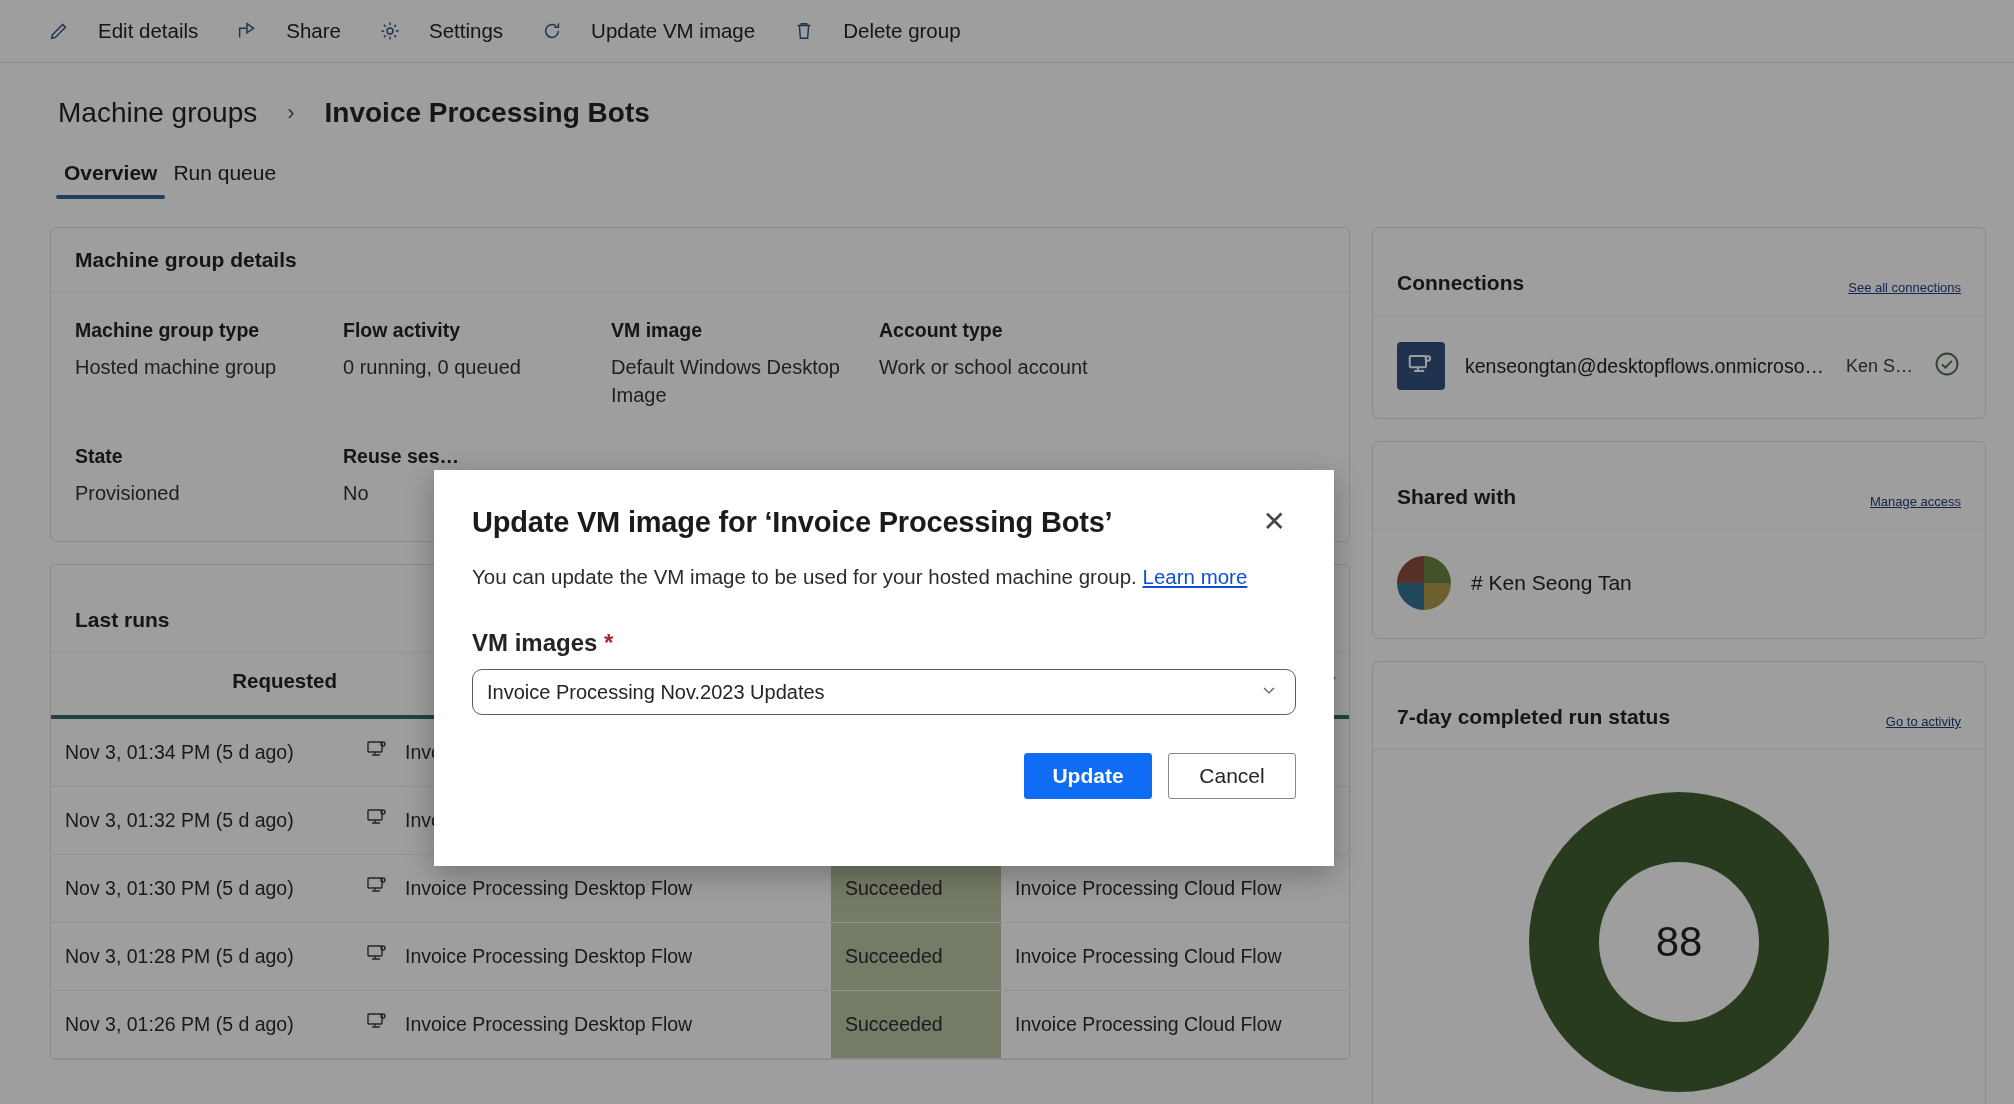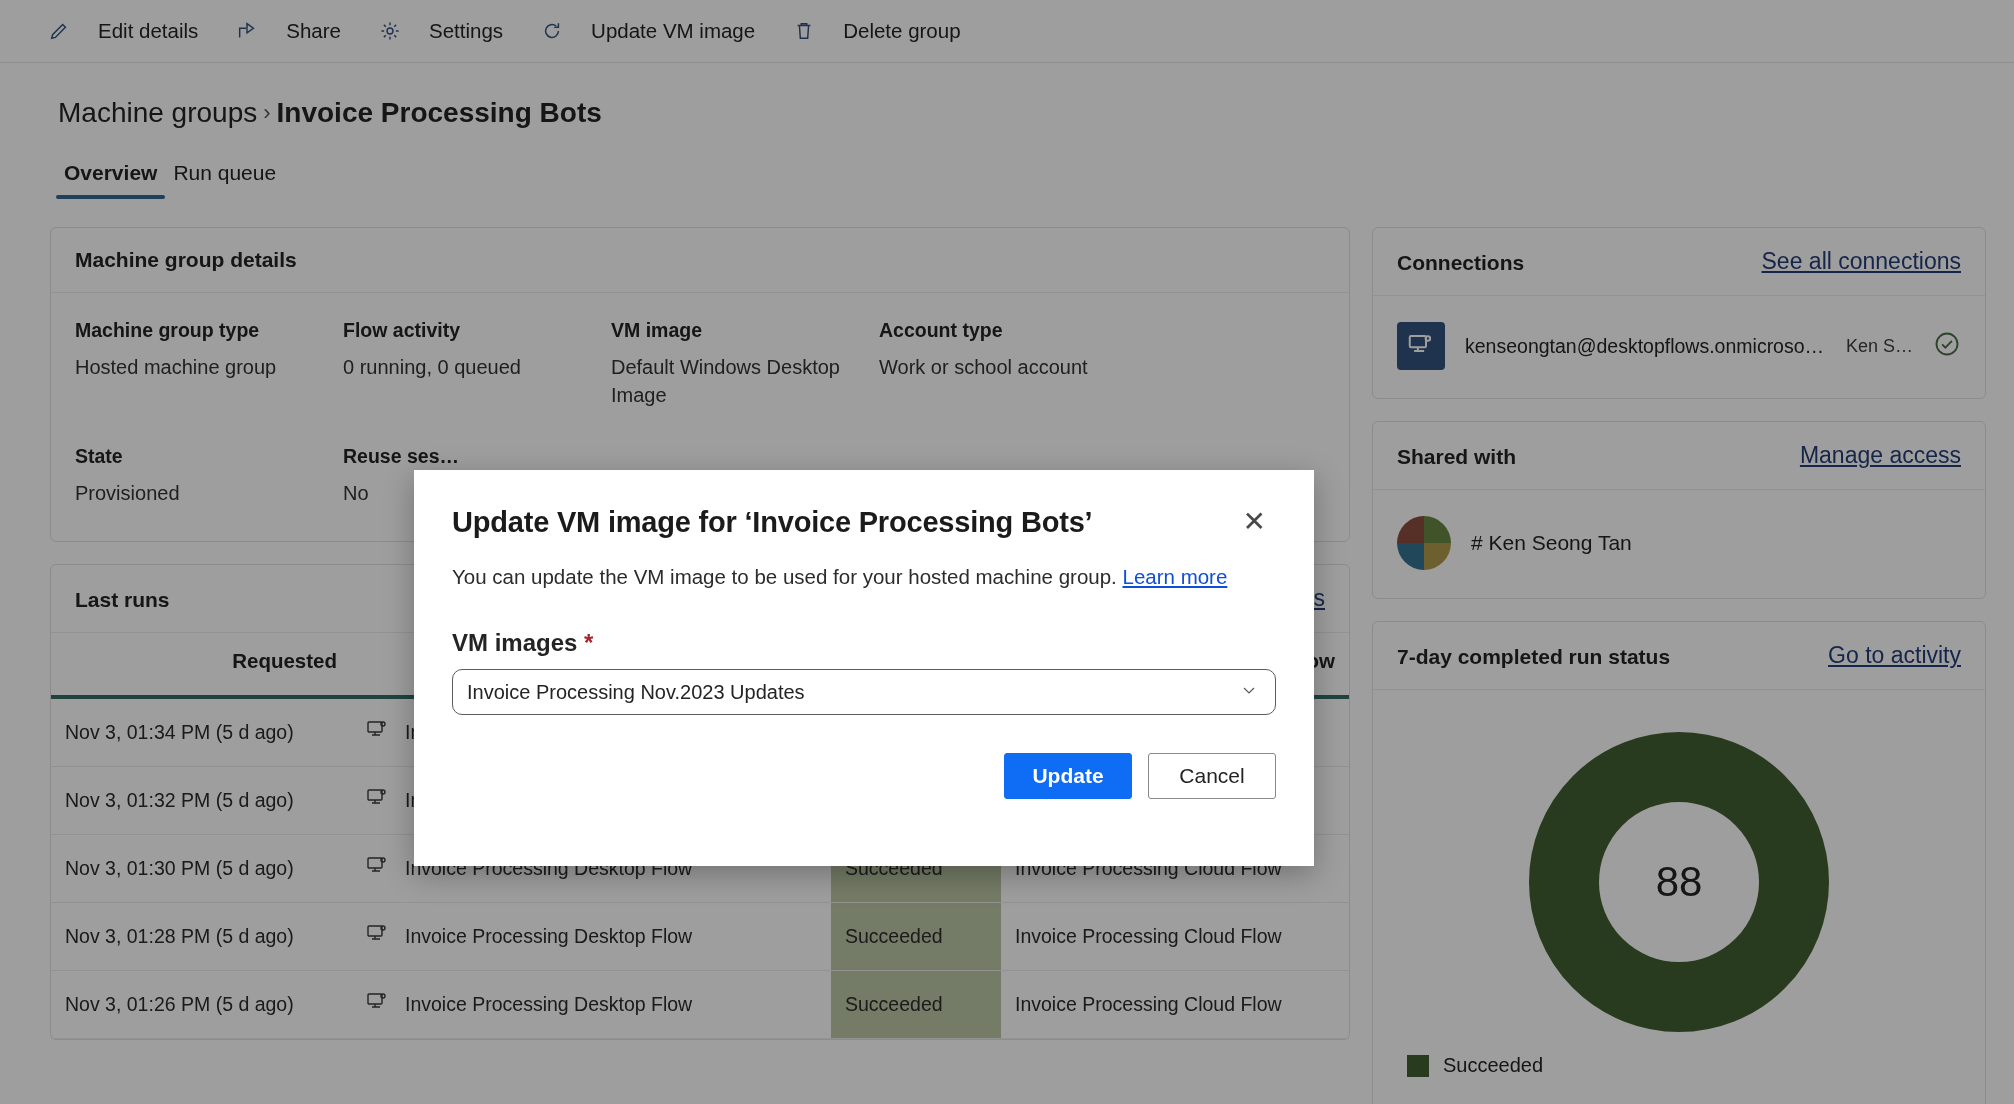--- a/index.html
+++ b/index.html
@@ -29,21 +29,21 @@
   }
   .cmd {
     display: flex; align-items: center; gap: 28px;
     font-size: 20.5px; color: #242424;
     cursor: pointer; white-space: nowrap;
   }
   .cmd svg { display: block; }
 
   
   .breadcrumb {
-    display: flex; align-items: center; gap: 6px;
+    display: flex; align-items: center; gap: 30px;
     padding: 34px 0 0 58px;
     font-size: 28px; color: #242424;
   }
   .bc-link { color: #242424; cursor: pointer; }
   .bc-sep { color: #555; font-size: 22px; }
   .bc-current { font-weight: 600; }
 
   
   .tabs {
     display: flex; 
@@ -75,22 +75,22 @@
     border-radius: 6px;
     margin-bottom: 22px;
   }
   .card-head {
     display: flex; align-items: flex-end; justify-content: space-between;
     padding: 20px 24px;
     border-bottom: 1px solid #ededed;
   }
   .card-title { font-size: 21px; font-weight: 700; color: #242424; }
   .card-link {
-    font-size: 23px; color: #0f3fa8;
-    text-decoration: underline; cursor: pointer; white-space: nowrap;
+    font-size: 13px; color: #0f3fa8;
+    text-decoration: underline; cursor: pointer; white-space: nowrap; margin-top: 32px;
   }
   .card-body { padding: 26px 24px 28px 24px; }
 
   
   .detail-row {
     display: flex;
     margin-bottom: 36px;
   }
   .detail-row:last-child { margin-bottom: 6px; }
   .detail-cell { width: 268px; flex: 0 0 268px; }
@@ -162,21 +162,21 @@
   .legend {
     display: flex; align-items: center; gap: 14px;
     align-self: flex-start; padding: 22px 0 0 10px;
   }
   .legend-swatch { width: 22px; height: 22px; background: #336612; }
   .legend-label { font-size: 20px; color: #242424; }
 
   
   #modal {
     position: absolute;
-    left: 414px; top: 470px;
+    left: 434px; top: 470px;
     width: 900px; height: 396px;
     background: #ffffff;
     box-shadow: 0 8px 28px rgba(0,0,0,0.28);
   }
   .modal-head {
     display: flex; align-items: flex-start; justify-content: space-between;
     padding: 36px 44px 0 38px;
   }
   .modal-title {
     font-size: 29px; font-weight: 700; color: #1b1b1b;

